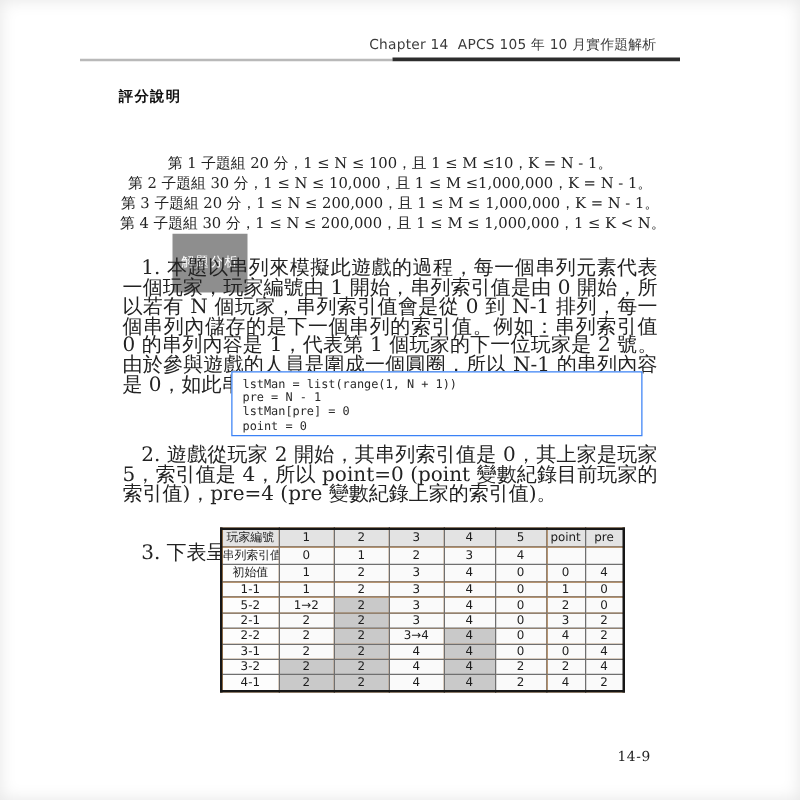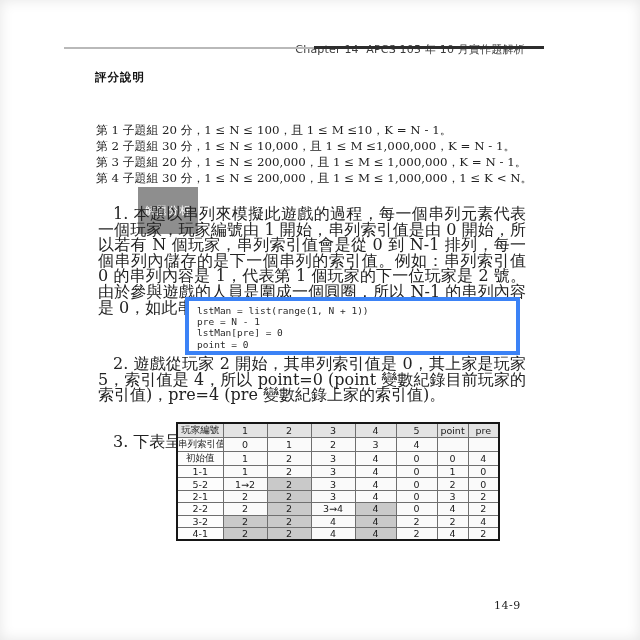--- a/index.html
+++ b/index.html
@@ -10,59 +10,59 @@
   }
   .page{
     position:relative;width:640px;height:640px;background:#ffffff;
     box-shadow:inset 0 0 14px rgba(0,0,0,0.10);
     overflow:hidden;
   }
   .chapter-header{
     position:absolute;top:28px;left:65px;width:460px;
     text-align:right;
     font-family:"DejaVu Sans","Liberation Sans",sans-serif;
-    font-size:11px;color:#3b3b3b;letter-spacing:.2px;margin-top:14px;
+    font-size:11px;color:#3b3b3b;letter-spacing:.2px;
   }
   .rule{position:absolute;top:46px;left:64px;width:480px;height:3px;}
   .rule-left{position:absolute;left:0;top:1px;width:250px;height:2px;background:#b9b9b9;}
   .rule-right{position:absolute;left:250px;top:0;width:230px;height:3px;background:#2d2d2d;}
 
   .section-title{
     position:absolute;top:70px;left:95px;
     font-size:11.5px;font-weight:bold;color:#111;letter-spacing:1px;
   }
   .intro{
     position:absolute;top:89px;left:96px;width:430px;margin:0;
     font-size:11.8px;line-height:17px;text-align:justify;color:#222;
   }
   .subtasks{
     position:absolute;top:122px;left:96px;width:432px;
     font-size:11.8px;color:#222;
   }
-  .subtasks div{height:16px;line-height:16px;white-space:nowrap;}
+  .subtasks div{height:16px;line-height:16px;white-space:nowrap;text-align:center;}
 
   .badge{
     position:absolute;top:187px;left:138px;
     background:#8e8e8e;color:#ffffff;
     font-family:"DejaVu Sans","Liberation Sans",sans-serif;
     font-size:10.5px;line-height:13px;padding:17px 7px;letter-spacing:1px;
   }
   .item{
     position:absolute;left:98px;width:428px;margin:0;
     font-size:16px;line-height:15.6px;text-align:justify;color:#222;
     text-indent:15px;
   }
   .item .num{margin-right:5px;}
   .item1{top:206px;}
   .item2{top:356px;}
   .item3{top:406px;text-align:left;margin-top:28px;}
 
   .code-box{
     position:absolute;top:297px;left:185px;width:311px;height:42px;margin:0;
-    border:4px solid #3b82f6;background:#ffffff;
+    border:1px solid #3b82f6;background:#ffffff;
     padding:4px 8px;
     font-family:"DejaVu Sans Mono","Liberation Mono",monospace;
     font-size:9.5px;line-height:11.2px;color:#2a2a2a;
     white-space:pre;
   }
 
   .game-table{
     position:absolute;top:422px;left:176px;
     border-collapse:collapse;table-layout:fixed;width:322px;
     font-family:"DejaVu Sans","Liberation Sans",sans-serif;
@@ -196,20 +196,30 @@
           <td class="rowlabel">2-2</td>
           <td>2</td>
           <td class="shaded">2</td>
           <td>3→4</td>
           <td class="shaded">4</td>
           <td>0</td>
           <td>4</td>
           <td>2</td>
         </tr>
         <tr>
+          <td class="rowlabel">3-1</td>
+          <td>2</td>
+          <td class="shaded">2</td>
+          <td>4</td>
+          <td class="shaded">4</td>
+          <td>0</td>
+          <td>0</td>
+          <td>4</td>
+        </tr>
+        <tr>
           <td class="rowlabel">3-2</td>
           <td class="shaded">2</td>
           <td class="shaded">2</td>
           <td>4</td>
           <td class="shaded">4</td>
           <td>2</td>
           <td>2</td>
           <td>4</td>
         </tr>
         <tr>

